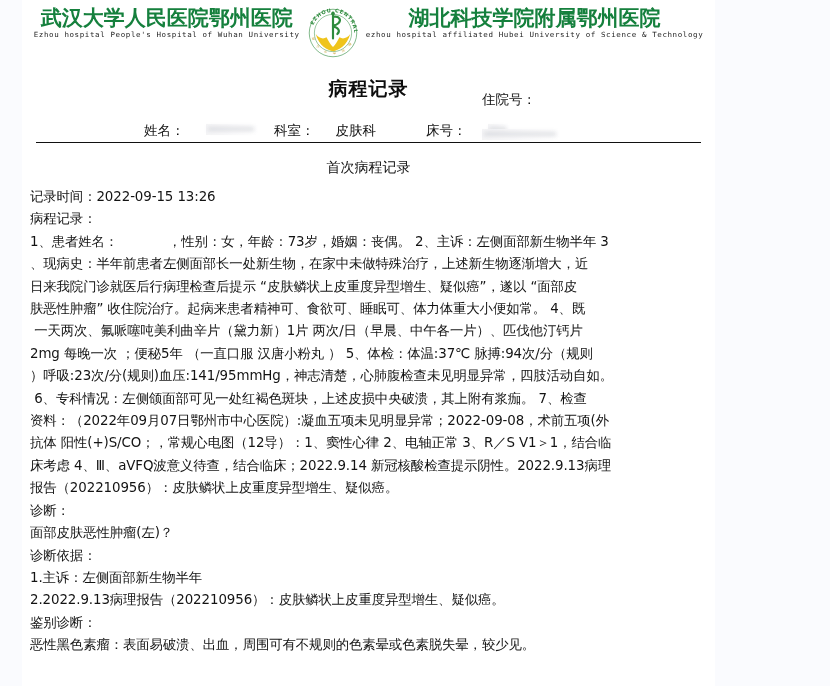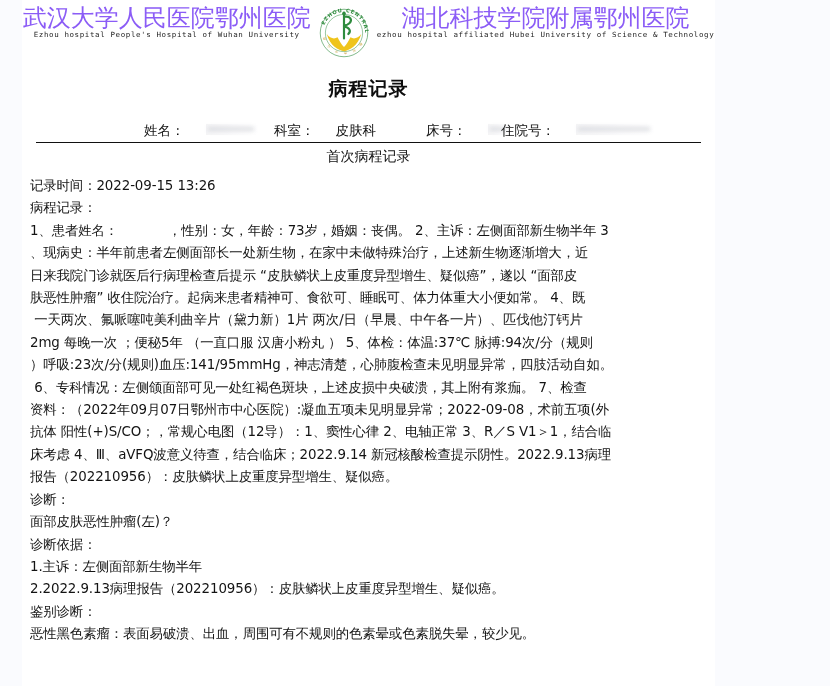--- a/index.html
+++ b/index.html
@@ -34,23 +34,23 @@
   }
   .hosp-block {
     display: flex;
     flex-direction: column;
     align-items: center;
   }
   .hosp-block.left { margin-right: 4px; }
   .hosp-block.right { margin-left: 4px; }
   .hosp-cn {
     font-family: "DejaVu Serif", "Liberation Serif", serif;
-    font-size: 24px;
-    font-weight: normal;
-    color: #8b5cf6;
+    font-size: 21px;
+    font-weight: bold;
+    color: #15803d;
     letter-spacing: 0px;
     line-height: 24px;
     white-space: nowrap;
   }
   .hosp-en {
     font-size: 7.5px;
     color: #1e1e1e;
     letter-spacing: 0.6px;
     line-height: 10px;
     white-space: nowrap;
@@ -110,27 +110,27 @@
   .redact::after {
     content: "";
     position: absolute;
     left: 2px; right: 4px; top: 3px; height: 4px;
     background: rgba(190,193,200,0.55);
     filter: blur(2px);
   }
   .f-name   { left: 108px; }
   .f-dept   { left: 238px; justify-content: flex-end; }
   .f-bed    { left: 390px; }
-  .f-adm    { left: 465px; }
+  .f-adm    { left: 445px; flex-direction: column; }
 
   .sub-title {
     text-align: center;
     font-size: 14px;
     color: #111;
-    margin-top: 5px;
+    margin-top: 16px;
     font-family: Liberation Serif, serif;
   }
 
   
   .body-text {
     margin: 9px 0 0 0;
     padding: 0 14px 0 8px;
   }
   .ln {
     font-size: 13.4px;

